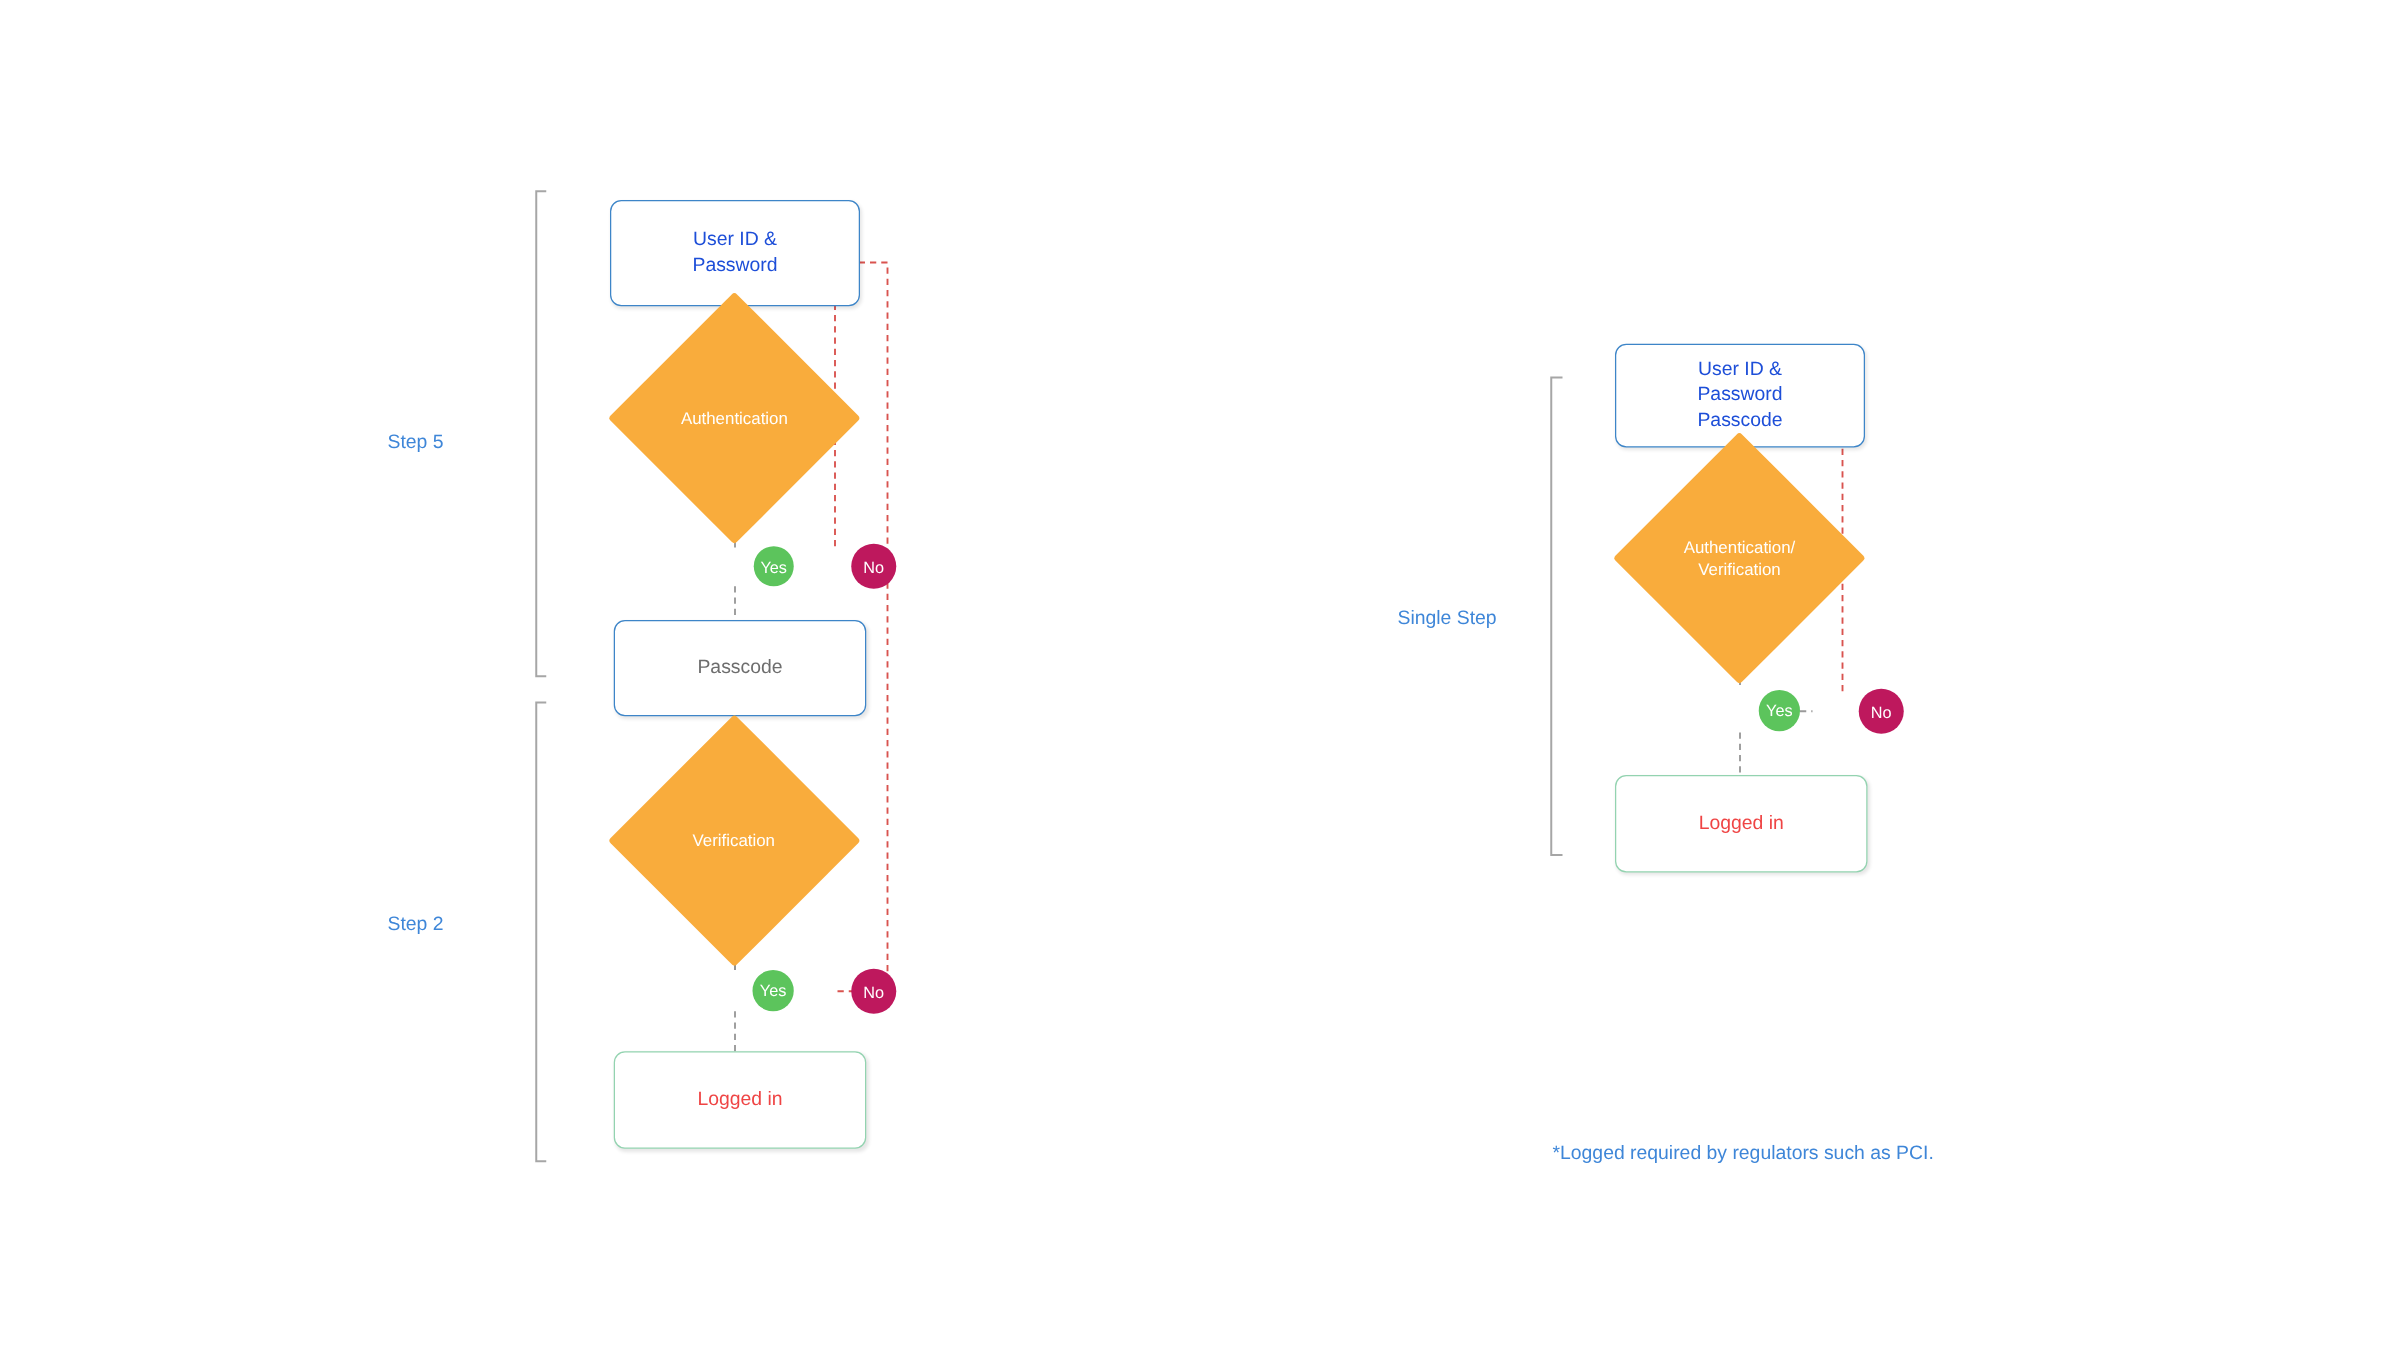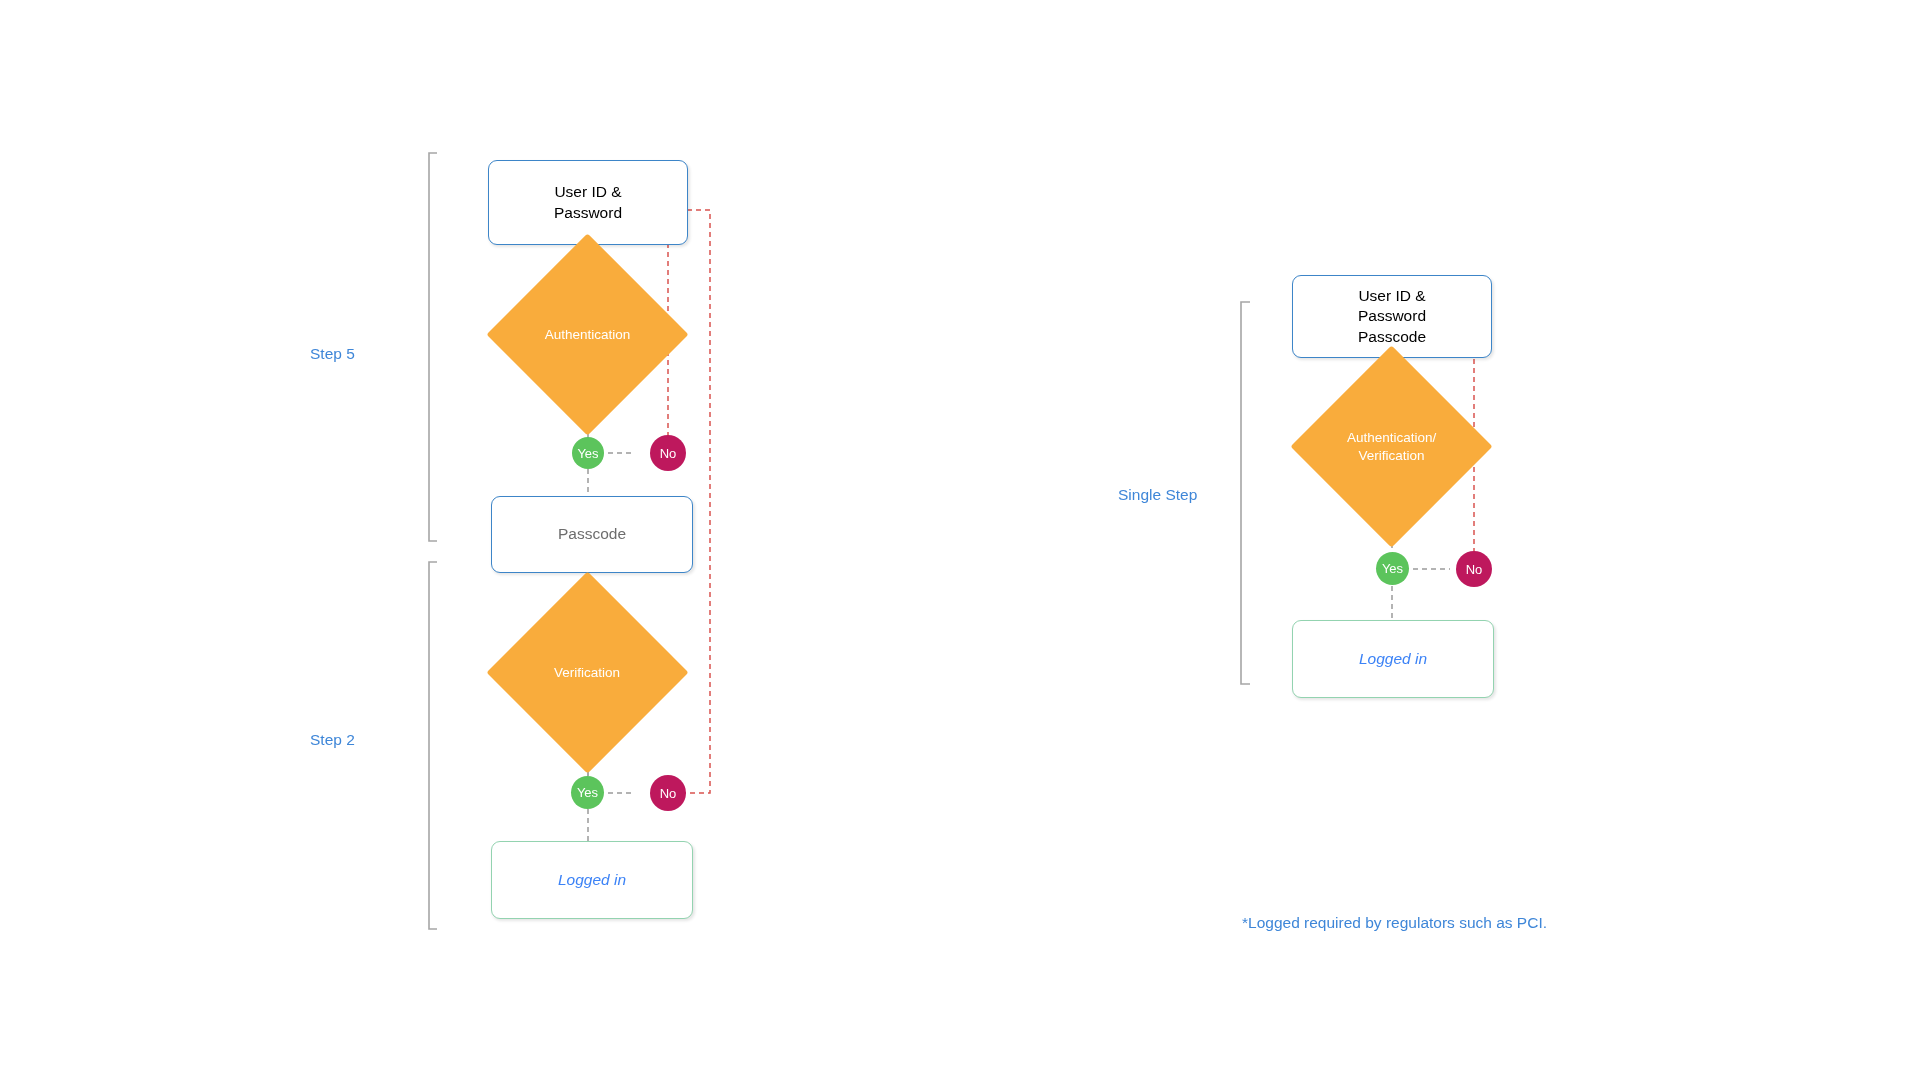--- a/index.html
+++ b/index.html
@@ -36,44 +36,44 @@
     text-align: center;
   }
   .rect-node {
     border-radius: 9px;
     background: #ffffff;
     border: 1.6px solid #3d85c8;
     box-shadow: 1.5px 2px 3px rgba(0,0,0,0.10);
     font-size: 15.5px;
     line-height: 1.33;
   }
-  .rect-node.blue-text { color: #000000; }
+  .rect-node.blue-text { color: #1d4ed8; }
   .rect-node.grey-text { color: #6d6d6d; }
   .rect-node.green-border {
     border-color: #93d3b0;
-    color: #3b82f6;
-    font-style: italic;
+    color: #ef4444;
   }
   .diamond {
     background: #f9ac3c;
     color: #ffffff;
     font-size: 13.5px;
     line-height: 1.3;
     transform: rotate(45deg);
     border-radius: 3px;
   }
   .diamond > span {
     display: block;
     transform: rotate(-45deg);
     white-space: nowrap;
   }
   .pill {
     border-radius: 50%;
     color: #ffffff;
     font-size: 13px;
+    margin-left: 31px;
   }
   .pill.yes { background: #5cc45c; }
   .pill.no  { background: #be185d; }
   .grp-label {
     position: absolute;
     color: #3e86d8;
     font-size: 15.5px;
     white-space: nowrap;
   }
   .footnote {

